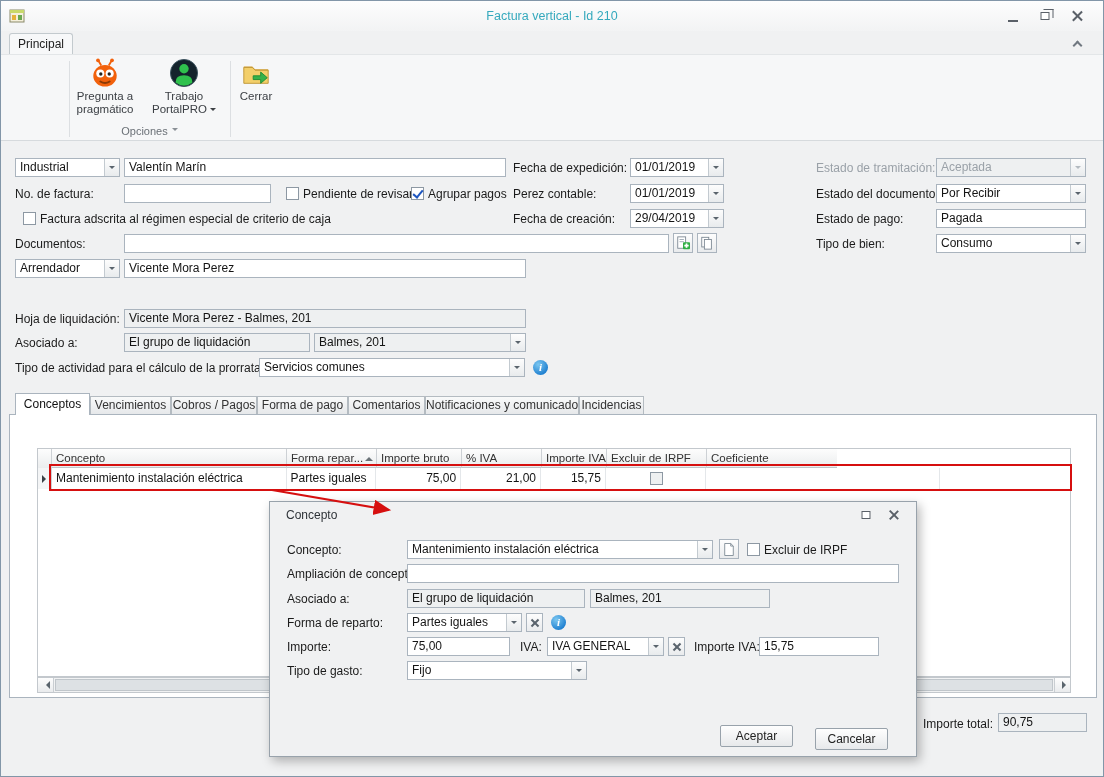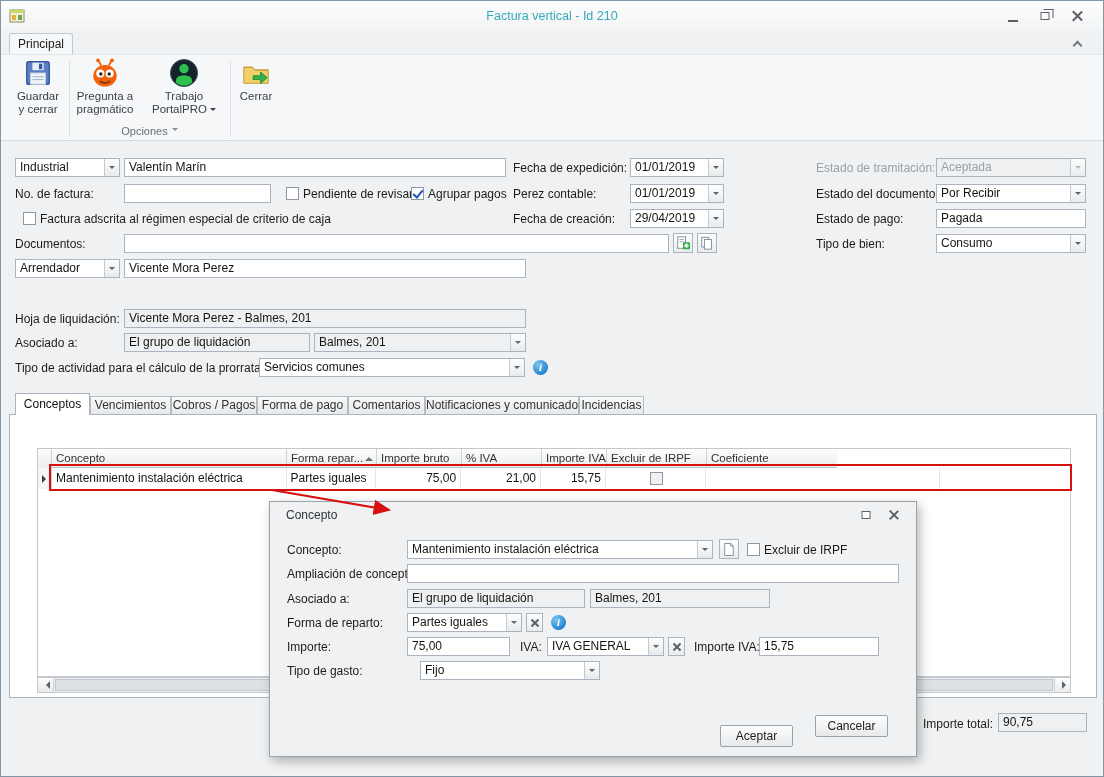--- a/index.html
+++ b/index.html
@@ -124,34 +124,20 @@
   </div>
 
   <div class="tabrow">
     <div class="principal-tab">Principal</div>
     <div class="ribbon-collapse">
         <span class="chev"></span>
       </div>
   </div>
 
   <div class="ribbon">
-    <div class="rb-btn" style="left:8px;width:58px">
-      <span class="rb-icon">
-        <svg width="30" height="30" viewBox="0 0 32 32">
-            <rect x="4" y="4" width="24" height="24" rx="2" fill="#5b7fc4" stroke="#35589e" stroke-width="1.5"></rect>
-            <rect x="10" y="5" width="12" height="8" fill="#e8eef6"></rect>
-            <rect x="17" y="6" width="3.5" height="6" fill="#35589e"></rect>
-            <rect x="8" y="16" width="16" height="12" fill="#eef2f7" stroke="#c2cedd"></rect>
-            <line x1="10" y1="20" x2="22" y2="20" stroke="#9fb0c6"></line>
-            <line x1="10" y1="23" x2="22" y2="23" stroke="#9fb0c6"></line>
-          </svg>
-      </span>
-      <span class="rb-l">Guardar</span>
-      <span class="rb-l">y cerrar</span>
-    </div>
     <div class="rb-sep" style="left:68px"></div>
     <div class="rb-btn" style="left:140px;width:86px">
       <span class="rb-icon">
         <svg width="30" height="30" viewBox="0 0 32 32">
             <circle cx="16" cy="16" r="14.5" fill="#14232c"></circle>
             <circle cx="16" cy="16" r="14.5" fill="none" stroke="#3e5561"></circle>
             <circle cx="16" cy="11.5" r="5" fill="#2fc14d"></circle>
             <path d="M7 26 Q7 18.5 16 18.5 Q25 18.5 25 26 Q20.5 29.5 16 29.5 Q11.5 29.5 7 26 Z" fill="#2fc14d"></path>
           </svg>
       </span>
@@ -334,24 +320,24 @@
 
     <div class="lbl" style="left:17px;top:136px">Importe:</div>
     <div class="field" style="left:137px;top:135px;width:103px">75,00</div>
     <div class="lbl" style="left:250px;top:136px">IVA:</div>
     <div class="field combo" style="left:277px;top:135px;width:117px"><span>IVA GENERAL</span><span class="dd"></span></div>
     <span class="xbtn" style="left:398px;top:135px"></span>
     <div class="lbl" style="left:424px;top:136px">Importe IVA:</div>
     <div class="field" style="left:489px;top:135px;width:120px">15,75</div>
 
     <div class="lbl" style="left:17px;top:160px">Tipo de gasto:</div>
-    <div class="field combo" style="left:150px;top:159px;width:180px"><span>Fijo</span><span class="dd"></span></div>
+    <div class="field combo" style="left:137px;top:159px;width:180px"><span>Fijo</span><span class="dd"></span></div>
 
     <div class="btn" style="left:450px;top:223px;width:73px">Aceptar</div>
-    <div class="btn" style="left:545px;top:213px;width:73px">Cancelar</div>
+    <div class="btn" style="left:545px;top:226px;width:73px">Cancelar</div>
   </div>
 
   <svg class="arrow-svg" width="1104" height="777">
     <defs>
       <marker id="ah" markerWidth="9" markerHeight="8" refX="7" refY="3.5" orient="auto">
         <path d="M0,0 L8,3.5 L0,7 Z" fill="#d60f0f"></path>
       </marker>
     </defs>
     <line x1="271" y1="489" x2="388" y2="509" stroke="#d60f0f" stroke-width="2.2" marker-end="url(#ah)"></line>
   </svg>

